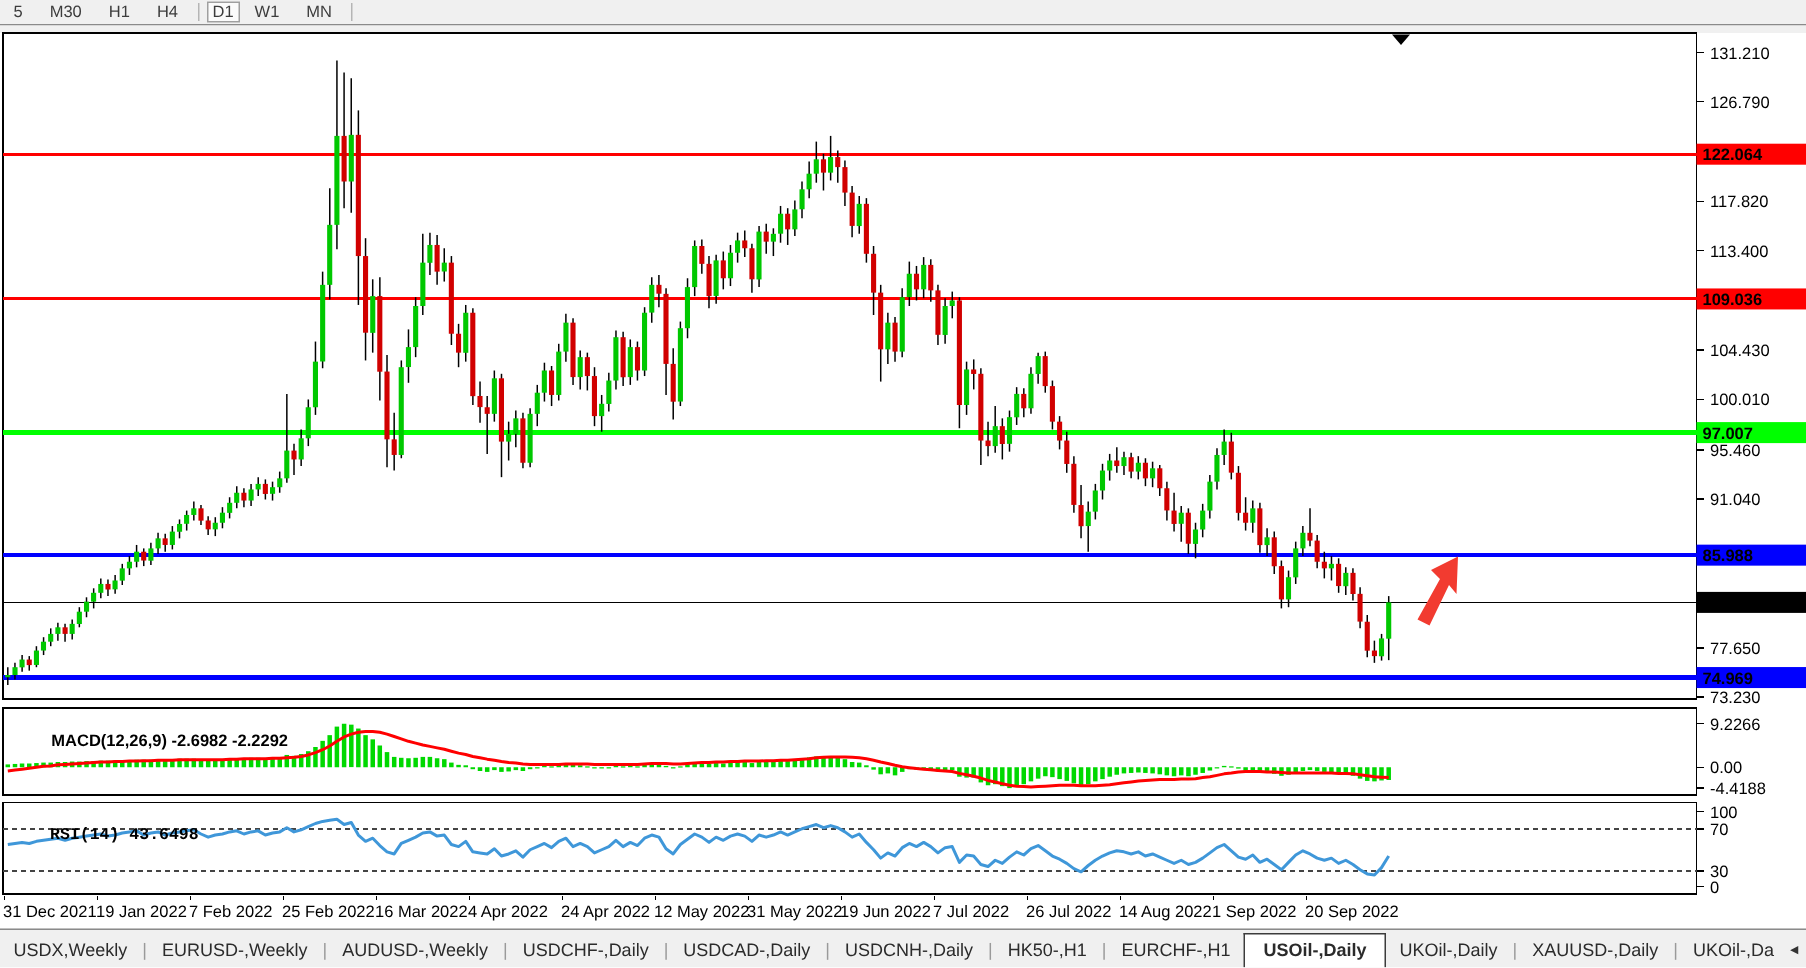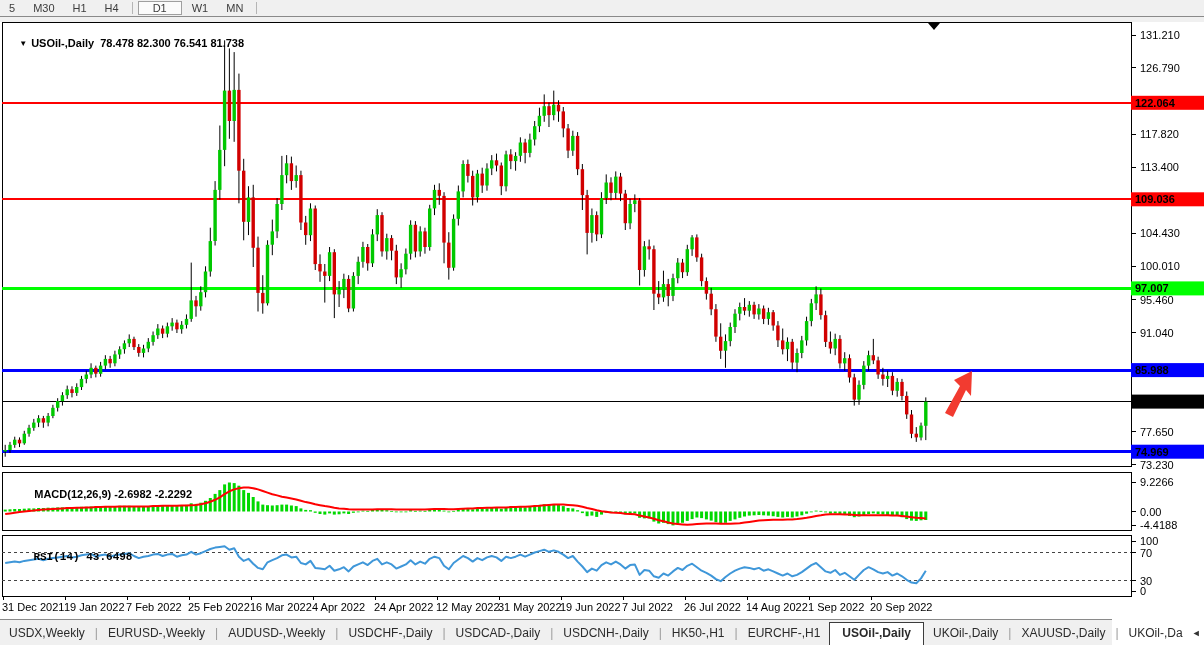--- a/index.html
+++ b/index.html
@@ -2,31 +2,31 @@
 <html><head>
 <meta charset="utf-8">
 <style>
   html,body{margin:0;padding:0;background:#fff;}
   #app{position:relative;width:1204px;height:645px;background:#fff;overflow:hidden;
        font-family:"Liberation Sans",sans-serif;-webkit-user-select:none;user-select:none;}
   
   #tf-bar{position:absolute;left:0;top:0;width:1204px;height:16px;background:#f0f0f0;
           border-bottom:1px solid #8a8a8a;display:flex;align-items:center;font-size:11px;color:#3c3c3c;}
   .tf-btn{padding:1px 8px;margin:0 1px;line-height:12px;cursor:default;}
-  .tf-btn.active{background:#fbfbfb;border:1px solid #9f9f9f;padding:0 14px;}
+  .tf-btn.active{background:#fbfbfb;border:1px solid #9f9f9f;padding:0 3px;}
   .tf-sep{width:1px;height:12px;background:#b5b5b5;margin:0 4px;}
   #gap-strip{position:absolute;left:0;top:17px;width:1204px;height:5px;background:#f0f0f0;}
   
   .ovl{position:absolute;font-size:11px;font-weight:bold;color:#000;white-space:pre;}
   #chart-title{left:7px;top:25px;}
   #chart-title .dd{font-size:8px;vertical-align:1px;margin-right:4px;}
   #macd-lab{left:22px;top:476px;}
   #rsi-lab{left:7px;top:539px;font-family:Liberation Mono, monospace;}
   
-  #tab-bar{position:absolute;left:0;top:619px;width:1112px;height:26px;background:#f0f0f0;
+  #tab-bar{position:absolute;left:0;top:619px;width:1204px;height:26px;background:#f0f0f0;
            border-top:1px solid #8a8a8a;display:flex;align-items:center;font-size:12px;color:#2b2b2b;}
   .tab{padding:3px 9px;white-space:nowrap;cursor:default;}
   .tab.active{background:#ffffff;border:1px solid #3c3c3c;border-bottom:none;font-weight:bold;padding:3px 12px 5px 12px;}
   .tab-sep{color:#9a9a9a;padding:0 1px;}
   #tab-scroll{margin-left:auto;margin-right:6px;display:flex;gap:8px;font-size:9px;color:#333;}
   svg text{font-family:"Liberation Sans",sans-serif;font-size:11px;fill:#000;}
 </style>
 </head>
 <body>
 
@@ -740,23 +740,20 @@
         <line x1="747" y1="597" x2="747" y2="600" stroke="#000" shape-rendering="crispEdges"></line>
         <text x="746" y="611">14 Aug 2022</text>
         <line x1="809" y1="597" x2="809" y2="600" stroke="#000" shape-rendering="crispEdges"></line>
         <text x="808" y="611">1 Sep 2022</text>
         <line x1="871" y1="597" x2="871" y2="600" stroke="#000" shape-rendering="crispEdges"></line>
         <text x="870" y="611">20 Sep 2022</text>
       </g>
       <polygon points="972,371 954,380 960,386 945,413 953,417 966,390 971,396" fill="#F23B30" stroke-linejoin="round"></polygon>
     </svg>
 
-  <div id="chart-title" class="ovl">
-    <span class="dd">▼</span><span>USOil-,Daily</span>&nbsp;&nbsp;<span>78.478</span> <span>82.300</span> <span>76.541</span> <span>81.738</span>
-  </div>
 
   <div id="macd-lab" class="ovl">
     <span>MACD(12,26,9)</span> <span>-2.6982 -2.2292</span>
   </div>
   <div id="rsi-lab" class="ovl">
     <span>RSI(14)</span> <span>43.6498</span>
   </div>
 
   <div id="tab-bar">
       <span style="width: 6px;"></span>

